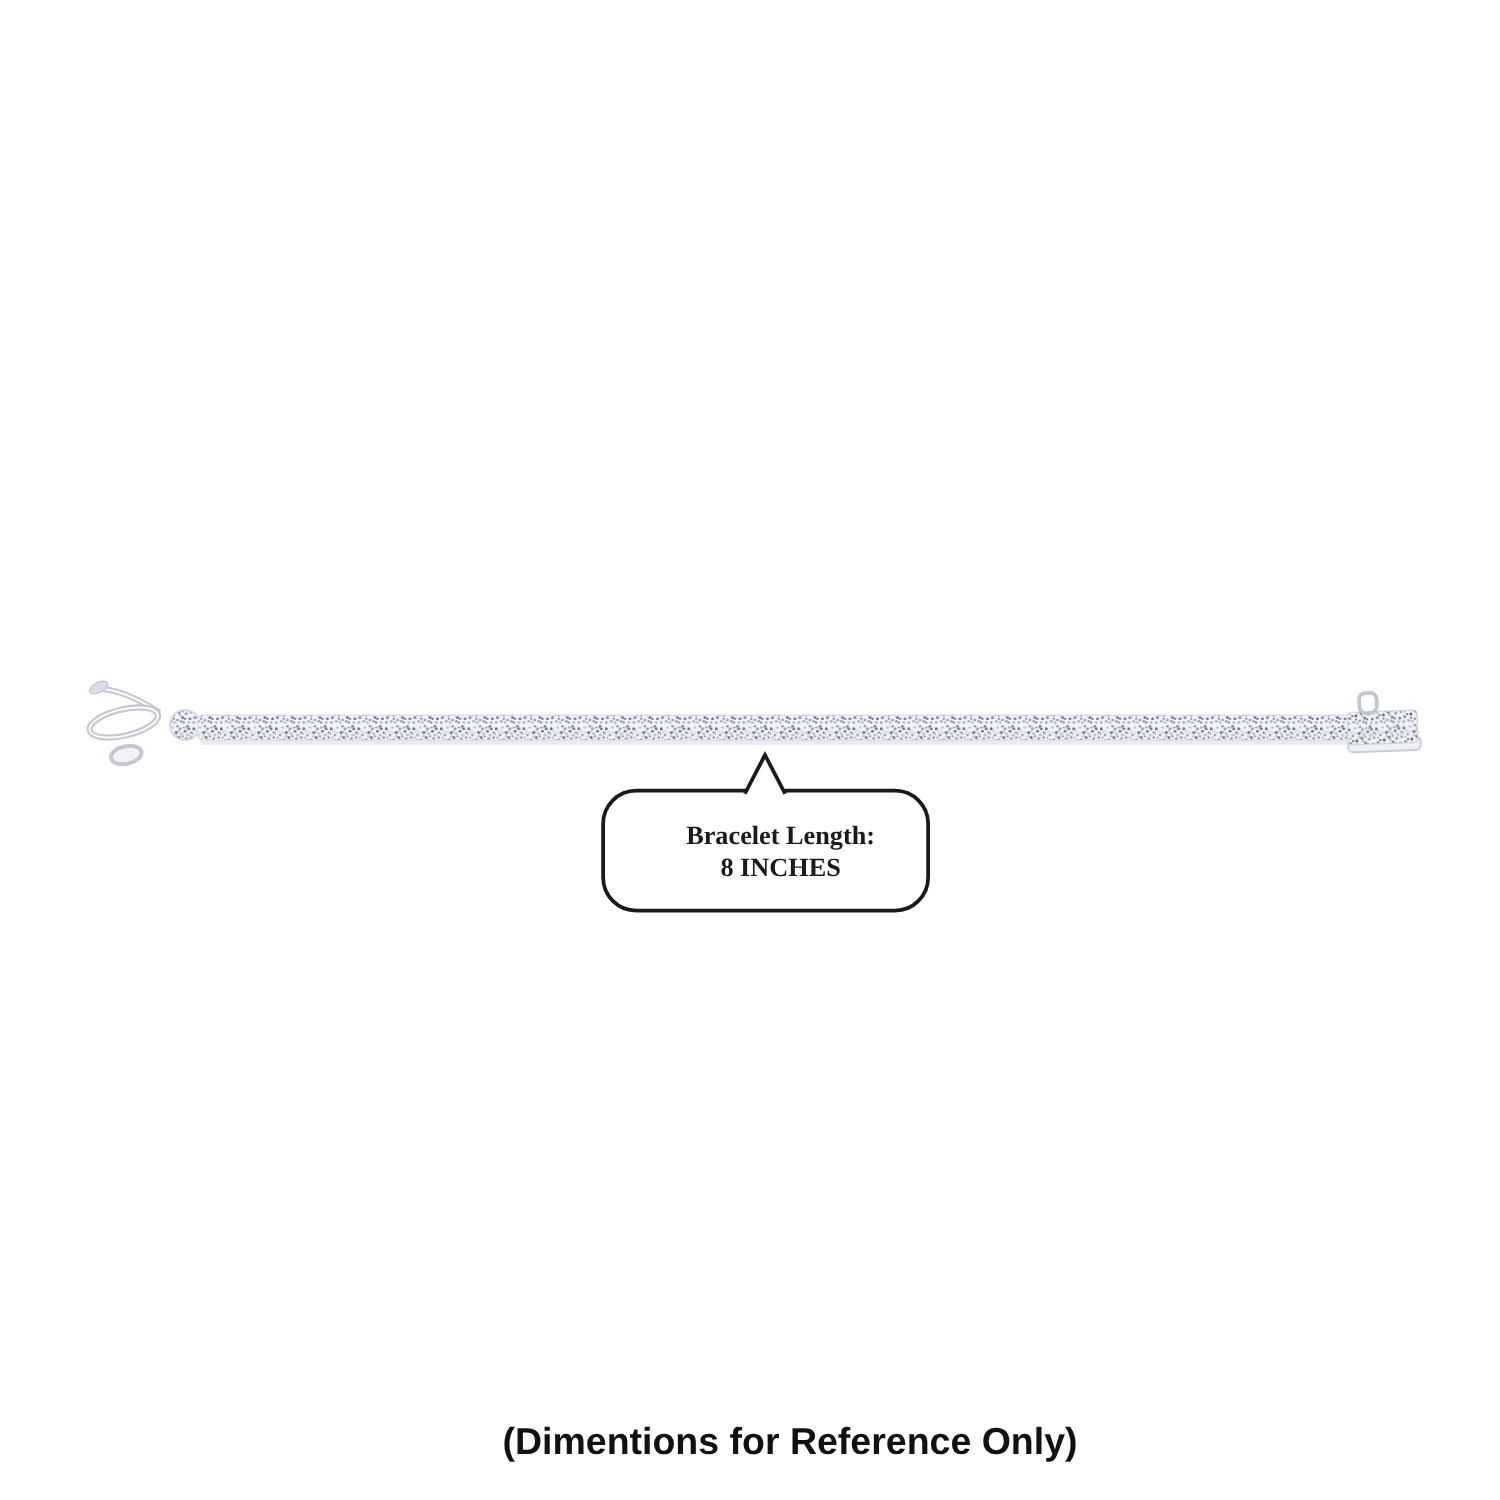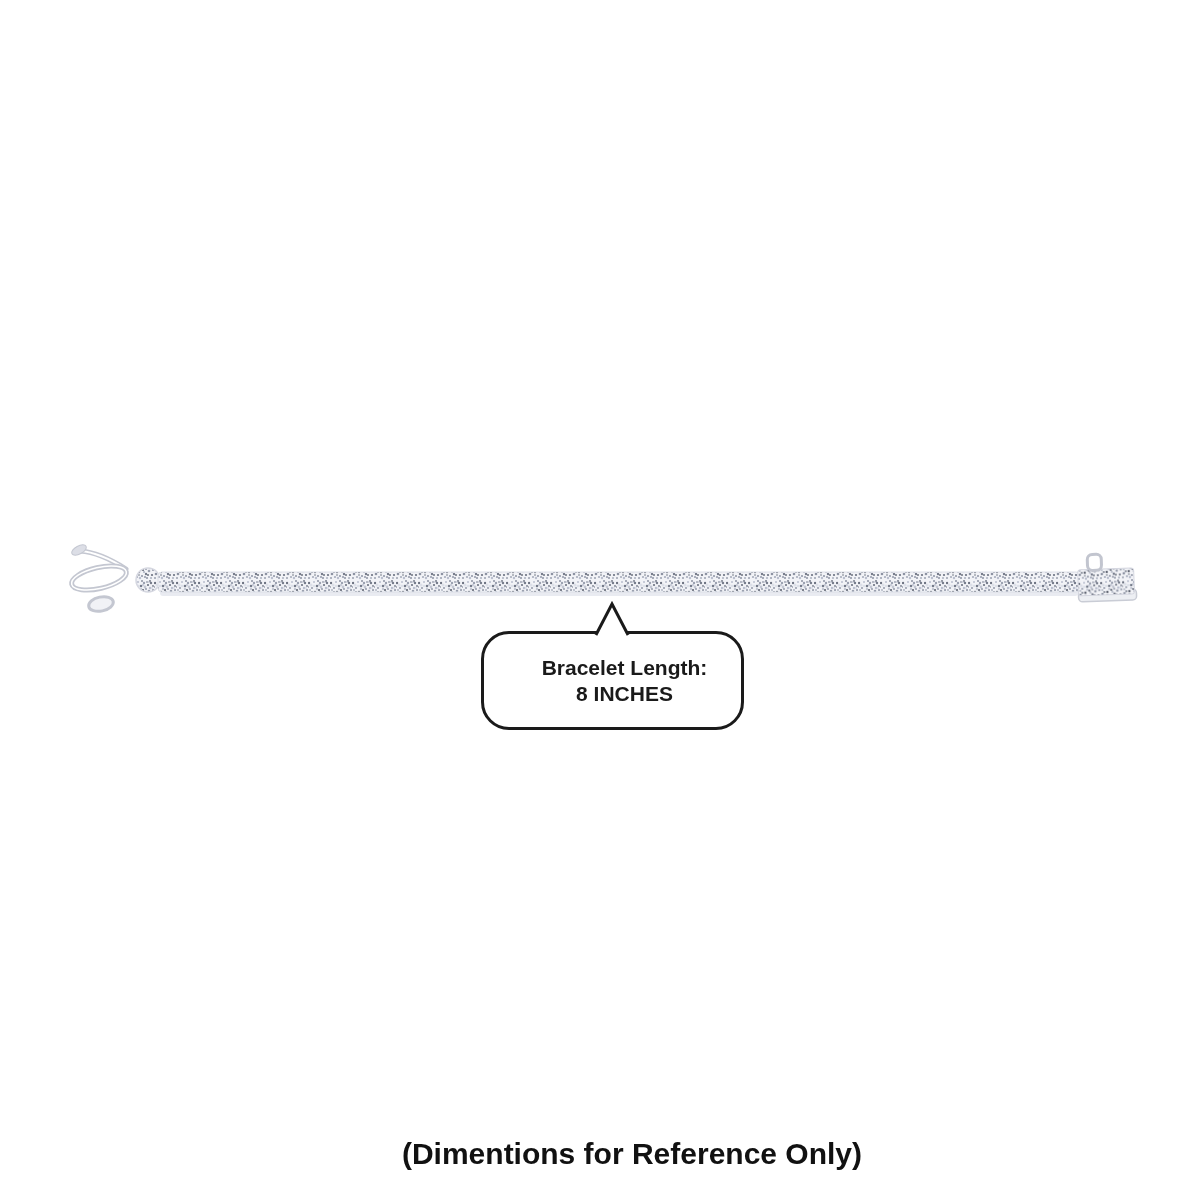--- a/index.html
+++ b/index.html
@@ -33,20 +33,21 @@
     z-index: 2;
   }
   .callout-text {
     text-align: center;
     transform: translateX(12px);
     font-size: 21px;
     line-height: 26px;
     font-weight: bold;
     color: #1a1a1a;
     white-space: nowrap;
+    font-family: Liberation Serif, serif;
   }
   .callout-pointer {
     position: absolute;
     left: 590px;
     top: 600px;
     width: 46px;
     height: 40px;
     z-index: 3;
   }
   .footer-note {

